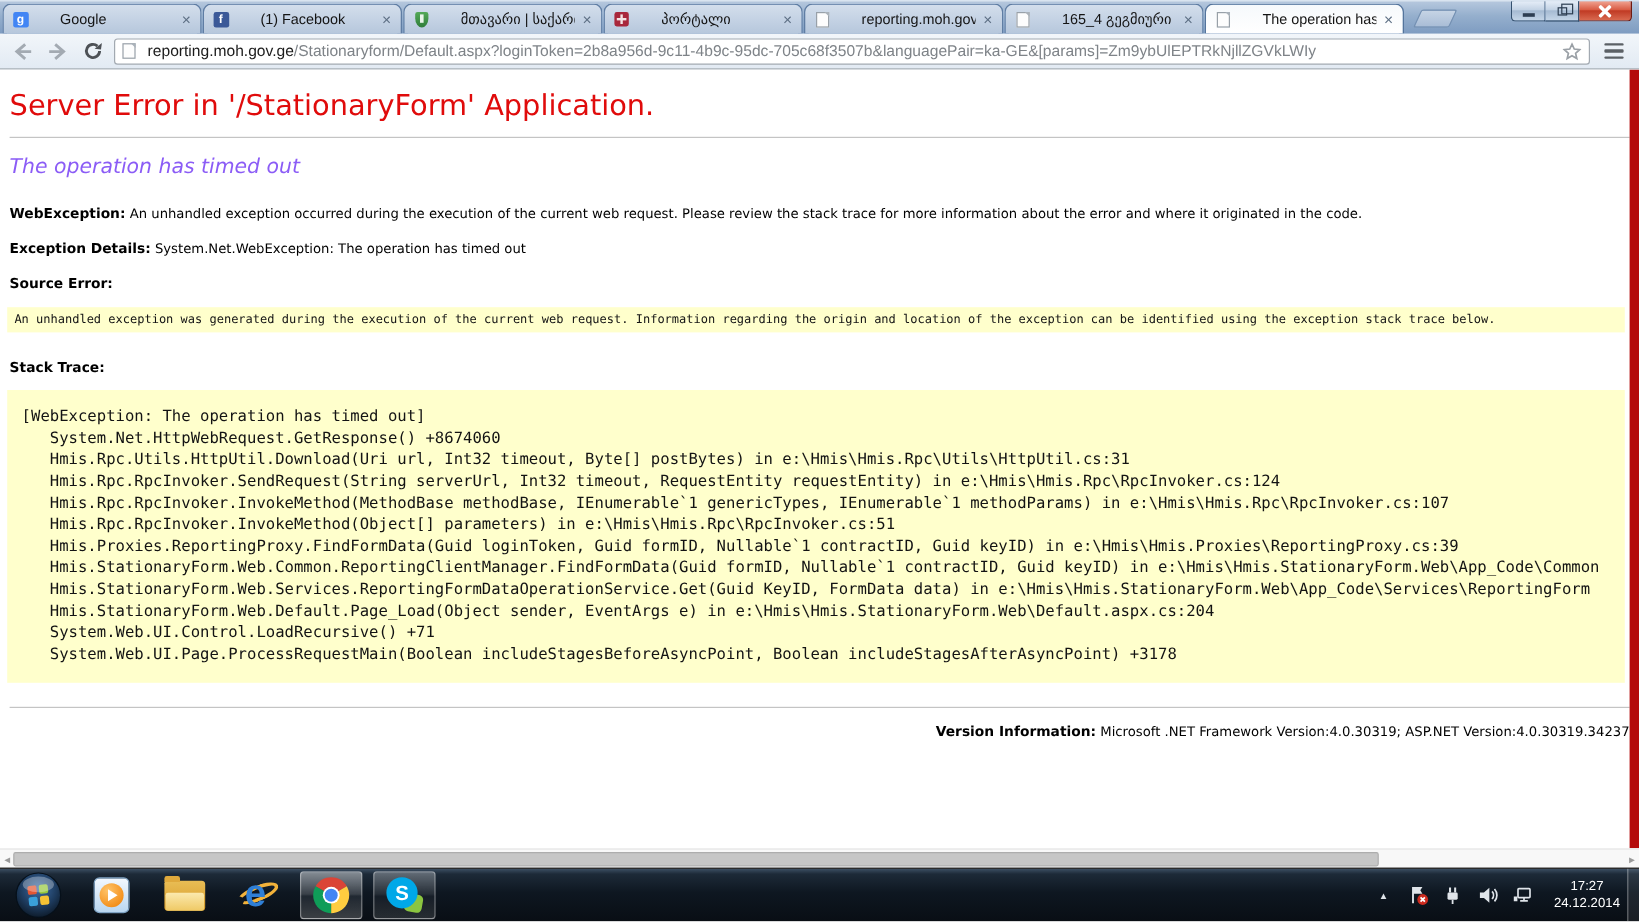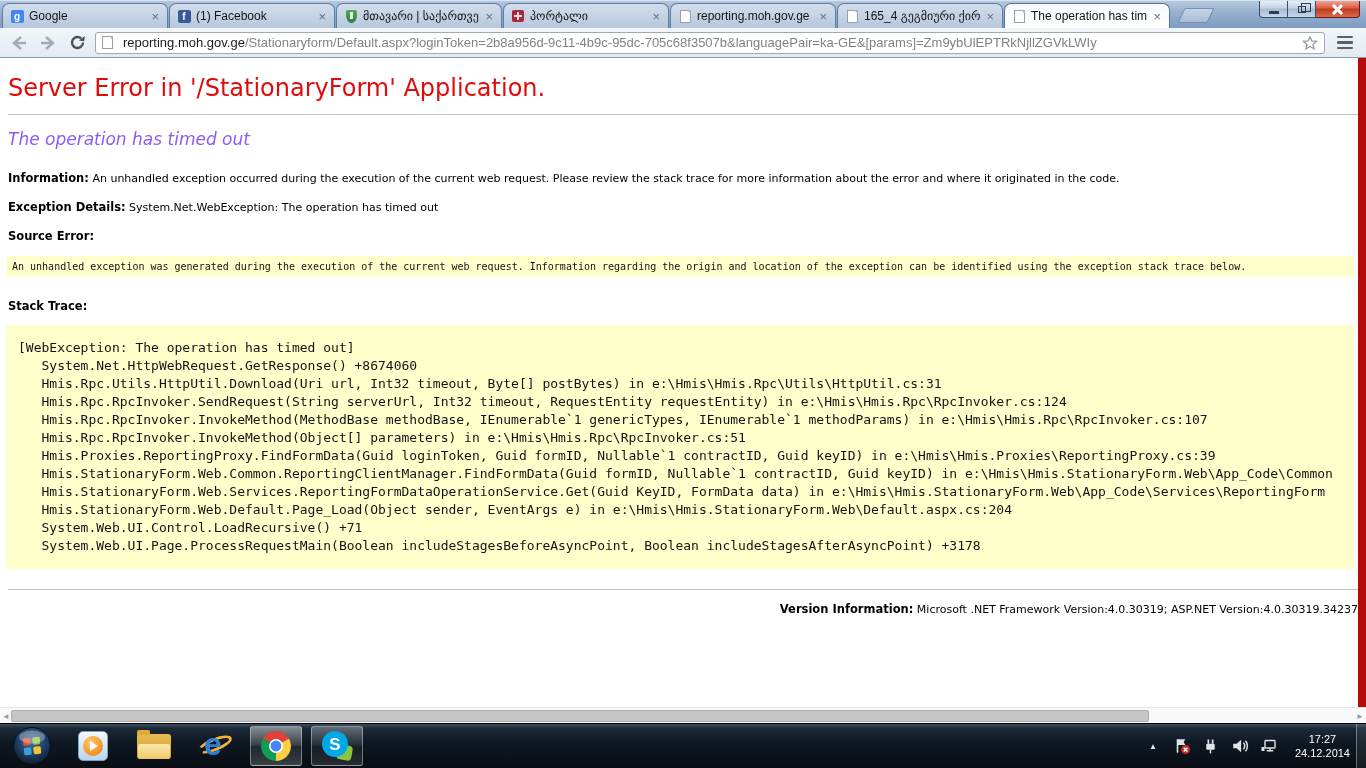--- a/index.html
+++ b/index.html
@@ -7,21 +7,21 @@
   body { font-family:"Liberation Sans", sans-serif; }
   .screen { position:relative; width:1366px; height:768px; background:#fff; overflow:hidden; }
 
   
   .tabstrip { position:relative; height:28px; background:linear-gradient(180deg,#b6c8de 0%,#95afcd 45%,#7e9cc1 100%); border-top:1px solid #d9e4f0; }
   .tabs { position:absolute; left:2px; bottom:0; display:flex; align-items:flex-end; }
   .tab { width:166px; height:25px; display:flex; align-items:center; gap:5px; padding:0 7px;
          background:linear-gradient(180deg,#d3deec 0%,#b6c7dc 100%); border:1px solid #5f7da3; border-bottom:none;
          border-radius:7px 7px 0 0; margin-right:1px; overflow:hidden; }
   .tab.active { background:linear-gradient(180deg,#f6f9fc 0%,#ffffff 100%); border-color:#54749c; position:relative; z-index:3; }
-  .tab-title { flex:1; font-size:12px; color:#141414; white-space:nowrap; overflow:hidden; }
+  .tab-title { flex:1; font-size:12px; color:#141414; white-space:nowrap; overflow:hidden;margin-left:21px; }
   .tab-close { font-size:13px; color:#5d6f84; line-height:13px; padding:0 1px; }
   .favicon { width:14px; height:14px; flex:0 0 14px; display:flex; align-items:center; justify-content:center; }
   .fav-sq { width:13px; height:13px; border-radius:2px; color:#fff; font-size:10px; font-weight:bold; display:flex; align-items:center; justify-content:center; }
   .fav-google { background:#4285f4; }
   .fav-fb { background:#3b5998; border-radius:2px; }
   .fav-shield { width:11px; height:13px; background:linear-gradient(180deg,#53a957,#2f7d3a); border-radius:2px 2px 50% 50%/2px 2px 60% 60%; position:relative; }
   .fav-shield:after { content:""; position:absolute; left:4px; top:2px; width:3px; height:7px; background:#e9f5e9; }
   .fav-emblem { width:12px; height:12px; background:#a8273b; border-radius:2px; position:relative; }
   .fav-emblem:after { content:""; position:absolute; left:5px; top:2px; width:2px; height:8px; background:#f3e3e3; }
   .fav-emblem:before { content:""; position:absolute; left:2px; top:5px; width:8px; height:2px; background:#f3e3e3; }
@@ -217,21 +217,21 @@
         <i></i>
       </div>
   </div>
 
   <div class="content">
     <div class="content-inner">
       <div class="err-h1">Server Error in '/StationaryForm' Application.</div>
       <hr class="rule">
       <div class="err-h2">The operation has timed out</div>
 
-      <p class="meta"><b>Information:</b><span> An unhandled exception occurred during the execution of the current web request. Please review the stack trace for more information about the error and where it originated in the code.</span></p>
+      <p class="meta"><b>WebException:</b><span> An unhandled exception occurred during the execution of the current web request. Please review the stack trace for more information about the error and where it originated in the code.</span></p>
 
       <p class="meta"><b>Exception Details:</b><span> System.Net.WebException: The operation has timed out</span></p>
 
       <p class="meta"><b>Source Error:</b></p>
       <div class="codebox source-box">An unhandled exception was generated during the execution of the current web request. Information regarding the origin and location of the exception can be identified using the exception stack trace below.</div>
 
       <p class="meta"><b>Stack Trace:</b></p>
       <div class="codebox stack-box">
         <div class="st-line">[WebException: The operation has timed out]</div>
         <div class="st-line">   System.Net.HttpWebRequest.GetResponse() +8674060</div>

